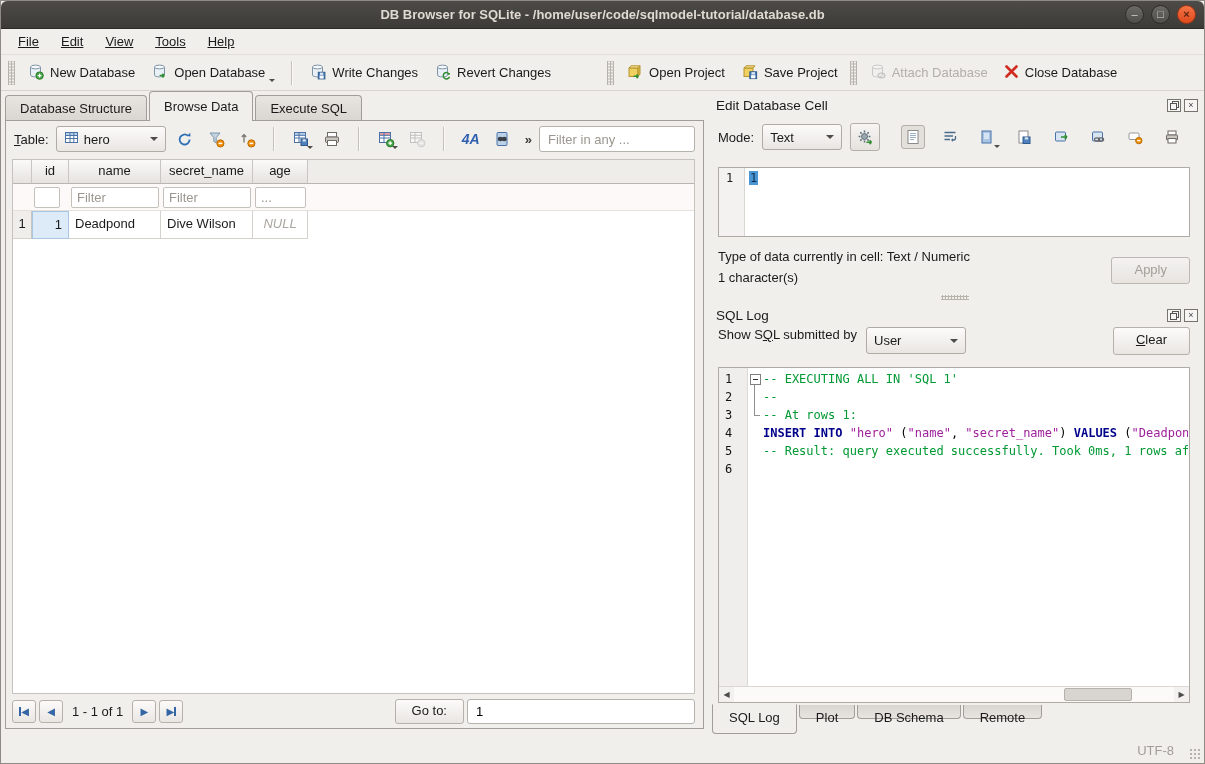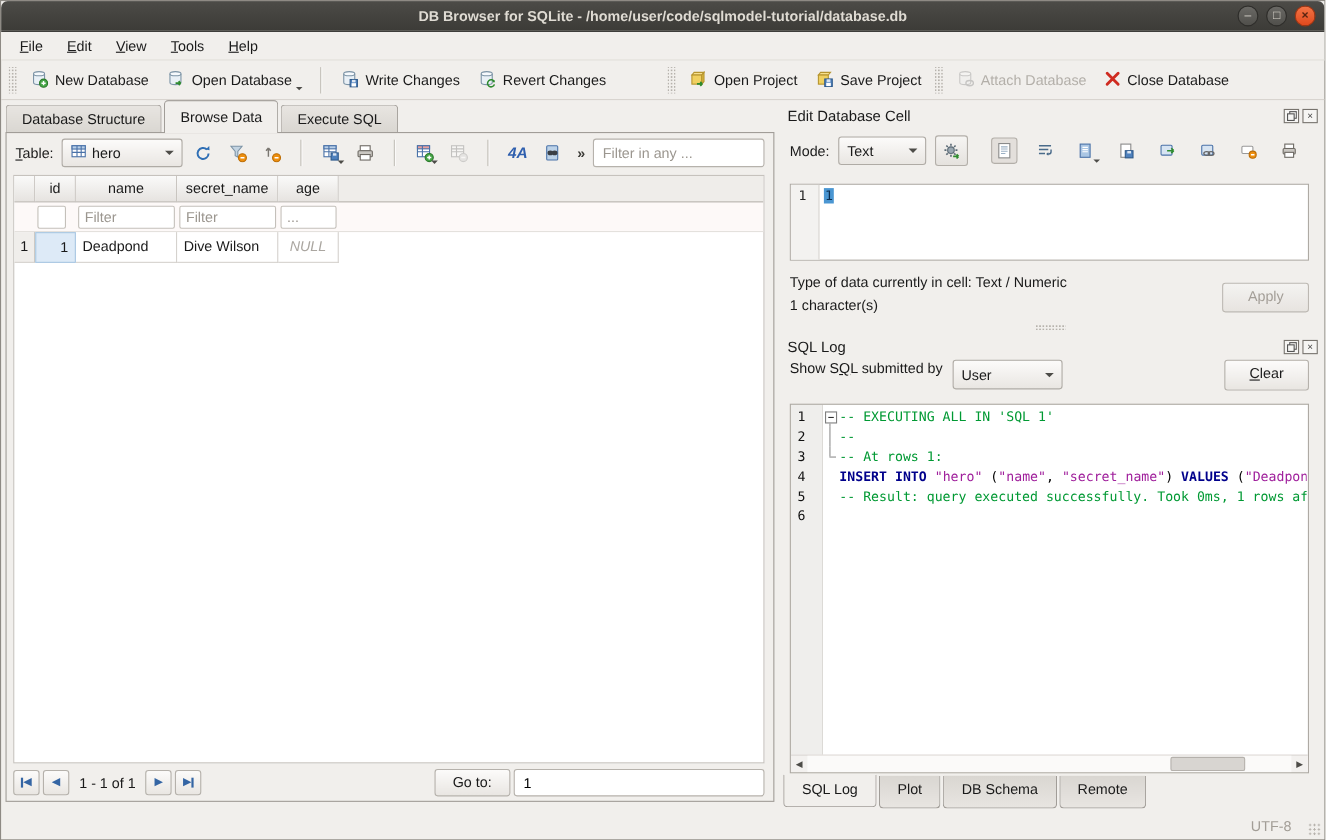--- a/index.html
+++ b/index.html
@@ -9,21 +9,21 @@
 
   
   .titlebar { height:28px; flex:none; position:relative; background:linear-gradient(#4c4b47,#3c3b37); border-radius:6px 6px 0 0; border-bottom:1px solid #2b2a27; }
   .titlebar .title { position:absolute; left:0; right:0; top:0; height:28px; line-height:28px; text-align:center; color:#dfdbd3; font-weight:bold; font-size:13px; }
   .win-controls { position:absolute; right:8px; top:4px; display:flex; gap:7px; }
   .win-btn { width:19px; height:19px; border-radius:50%; background:linear-gradient(#6a6965,#504f4b); border:1px solid #2e2d2a; color:#d8d4cc; font-size:11px; line-height:17px; text-align:center; }
   .win-btn.close { background:linear-gradient(#f37445,#e0491d); border-color:#9e3614; color:#5a2410; font-weight:bold; }
 
   
   .menubar { height:26px; flex:none; display:flex; align-items:center; padding:0 6px; background:#f1efec; border-bottom:1px solid #e2dfda; }
-  .menu-item { padding:3px 11px; border-radius:3px; }
+  .menu-item { padding:3px 11px; border-radius:3px;text-decoration:underline; }
   u { text-decoration:underline; }
 
   
   .toolbar { height:36px; flex:none; display:flex; align-items:center; padding:0 4px; gap:2px; border-bottom:1px solid #d8d4cf; }
   .grip { width:7px; height:24px; margin:0 3px; background-image:radial-gradient(#b6b2ac 1px, transparent 1.1px); background-size:3px 3px; background-position:center; flex:none; }
   .tsep { width:2px; height:24px; margin:0 7px; border-left:1px solid #c4c0ba; border-right:1px solid #fbfaf9; flex:none; }
   .tspace { width:42px; flex:none; }
   .tbtn { display:flex; align-items:center; gap:6px; padding:4px 7px; border-radius:3px; white-space:nowrap; }
   .tbtn svg { flex:none; }
   .tbtn.disabled { color:#b3afa9;justify-content:center; }
@@ -123,21 +123,21 @@
   .seg-keyword { color:#00008b; font-weight:bold; }
   .seg-ident { color:#a0209c; }
   .seg-plain { color:#000; }
 
   .hscroll { position:absolute; left:0; right:0; bottom:0; height:16px; background:#f3f1ef; border-top:1px solid #dbd8d4; display:flex; }
   .harrow { width:15px; flex:none; display:flex; align-items:center; justify-content:center; font-size:8px; color:#4d4c48; }
   .htrack { flex:1; position:relative; background:#fbfaf9; }
   .hthumb { position:absolute; top:1px; bottom:1px; left:75%; width:15.5%; background:#d8d5d1; border:1px solid #b5b1ac; border-radius:2px; }
 
   .bottom-tabs { height:34px; flex:none; display:flex; align-items:flex-start; padding:2px 0 0 2px; }
-  .btab { padding:5px 16px 6px; border:1px solid #a19d98; border-top:none; border-radius:0 0 4px 4px; background:linear-gradient(#d9d6d1,#e8e5e1); margin-right:2px; height:30px; }
+  .btab { padding:5px 16px 6px; border:1px solid #a19d98; border-top:none; border-radius:0 0 4px 4px; background:linear-gradient(#d9d6d1,#e8e5e1); margin-right:2px; height:14px; }
   .btab.active { background:#f1efec; height:30px; position:relative; z-index:2; margin-top:-1px; border-top:1px solid #f1efec; }
 
   
   .statusbar { height:26px; flex:none; display:flex; align-items:center; padding:0 30px 0 10px; position:relative; }
   .enc { margin-left:auto; color:#a29d96; font-size:13px; }
   .corner-grip { position:absolute; right:3px; bottom:3px; width:12px; height:12px; background-image:radial-gradient(#b6b2ac 1px, transparent 1.1px); background-size:4px 4px; }
 </style>
 </head>
 <body>
 

